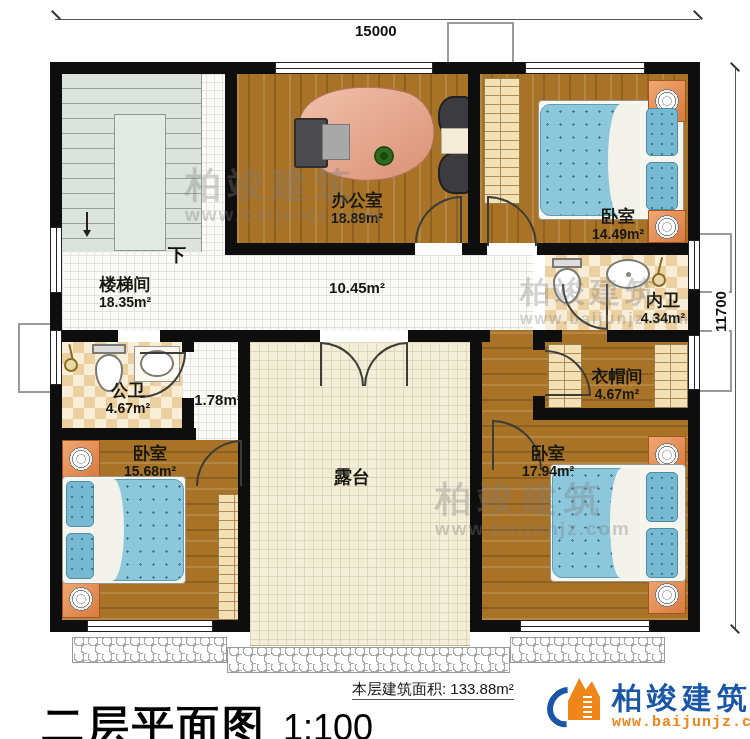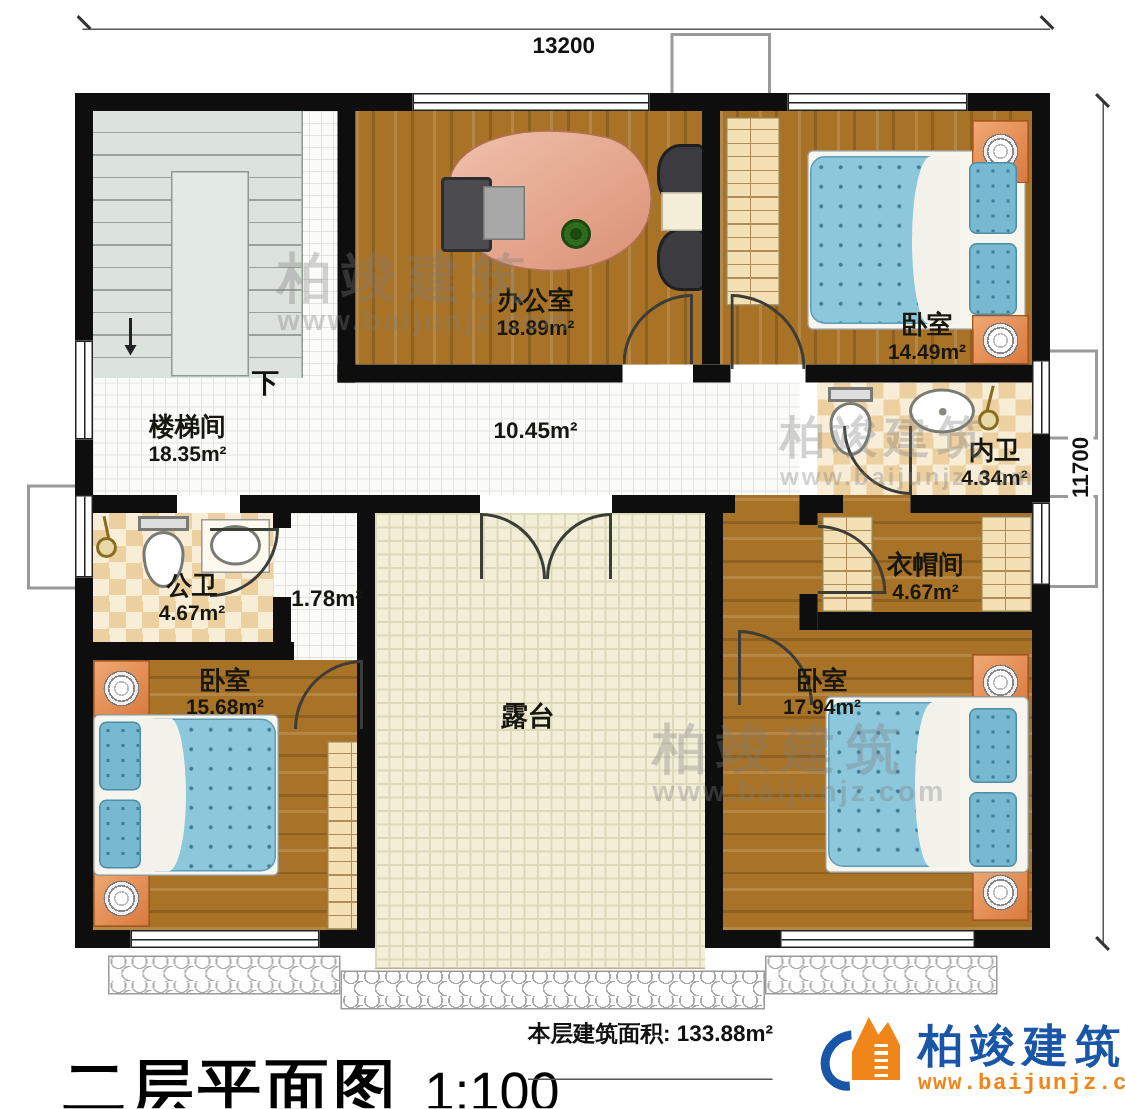--- a/index.html
+++ b/index.html
@@ -42,38 +42,38 @@
   .dimline{background:#555;z-index:3;}
   .tick{width:12px;height:2px;background:#333;transform:rotate(45deg);z-index:3;}
   .dimtext{font-size:15px;font-weight:700;color:#111;z-index:3;background:#fff;padding:0 3px;}
   
   .stairs{background-color:#dce2dc;background-image:repeating-linear-gradient(180deg,rgba(0,0,0,0) 0 14px,#98a298 14px 15px);border-right:1px solid #8f9a8f;z-index:5;box-sizing:border-box;}
   .landing{background:#e3e9e3;border:1px solid #8f9a8f;box-sizing:border-box;}
   
   .f-titlegrp{display:flex;align-items:baseline;gap:16px;border-bottom:5px double #111;padding-bottom:4px;z-index:20;}
   .f-title{font-size:42px;font-weight:900;letter-spacing:3px;color:#000;line-height:44px;}
   .f-scale{font-size:36px;font-weight:400;color:#000;line-height:40px;}
-  .f-meta1{font-size:15px;font-weight:700;color:#111;border-bottom:1px solid #555;padding-bottom:20px;white-space:nowrap;}
+  .f-meta1{font-size:15px;font-weight:400;color:#111;border-bottom:1px solid #555;padding-bottom:0;white-space:nowrap;}
   .f-meta2{font-size:15px;font-weight:700;color:#111;padding-top:4px;white-space:nowrap;}
   .brandname{font-size:30px;font-weight:900;color:#1a56a8;letter-spacing:5px;line-height:32px;}
   .brandurl{font-size:15px;font-weight:700;color:#f08519;letter-spacing:1px;font-family:"Liberation Mono","DejaVu Sans Mono",monospace;}
   .logoicon{position:relative;width:54px;height:56px;}
   .swoosh{position:absolute;left:0;top:8px;width:38px;height:42px;border:6px solid #1a56a8;border-radius:50%;border-top-color:transparent;border-right-color:transparent;transform:rotate(42deg);box-sizing:border-box;}
   .bldg{position:absolute;right:2px;top:0;width:32px;height:42px;background:#f08519;clip-path:polygon(0 100%,0 55%,35% 0,55% 28%,75% 8%,100% 45%,100% 100%);}
   .bldg-win{position:absolute;right:10px;top:18px;width:9px;height:22px;background:repeating-linear-gradient(#fff 0 2px,rgba(0,0,0,0) 2px 5px);}
 </style>
 </head>
 <body>
 
 <div class="canvas">
 
   <div class="abs dimline" style="left:55px;top:19px;width:645px;height:1px;"></div>
   <div class="abs tick" style="left:50px;top:14px;"></div>
   <div class="abs tick" style="left:692px;top:14px;"></div>
-  <div class="abs dimtext" style="left:352px;top:22px;">13200</div>
+  <div class="abs dimtext" style="left:352px;top:22px;">15000</div>
   <div class="abs dimline" style="left:735px;top:68px;width:1px;height:562px;"></div>
   <div class="abs tick" style="left:729px;top:66px;"></div>
   <div class="abs tick" style="left:729px;top:628px;"></div>
   <div class="abs dimtext" style="left:712px;top:335px;transform:rotate(-90deg);transform-origin:left top;">11700</div>
 
   <div class="abs bay" style="left:447px;top:22px;width:67px;height:44px;"></div>
   <div class="abs bay" style="left:18px;top:323px;width:44px;height:70px;"></div>
   <div class="abs bay" style="left:688px;top:233px;width:44px;height:60px;"></div>
   <div class="abs bay" style="left:688px;top:330px;width:44px;height:62px;"></div>
 

